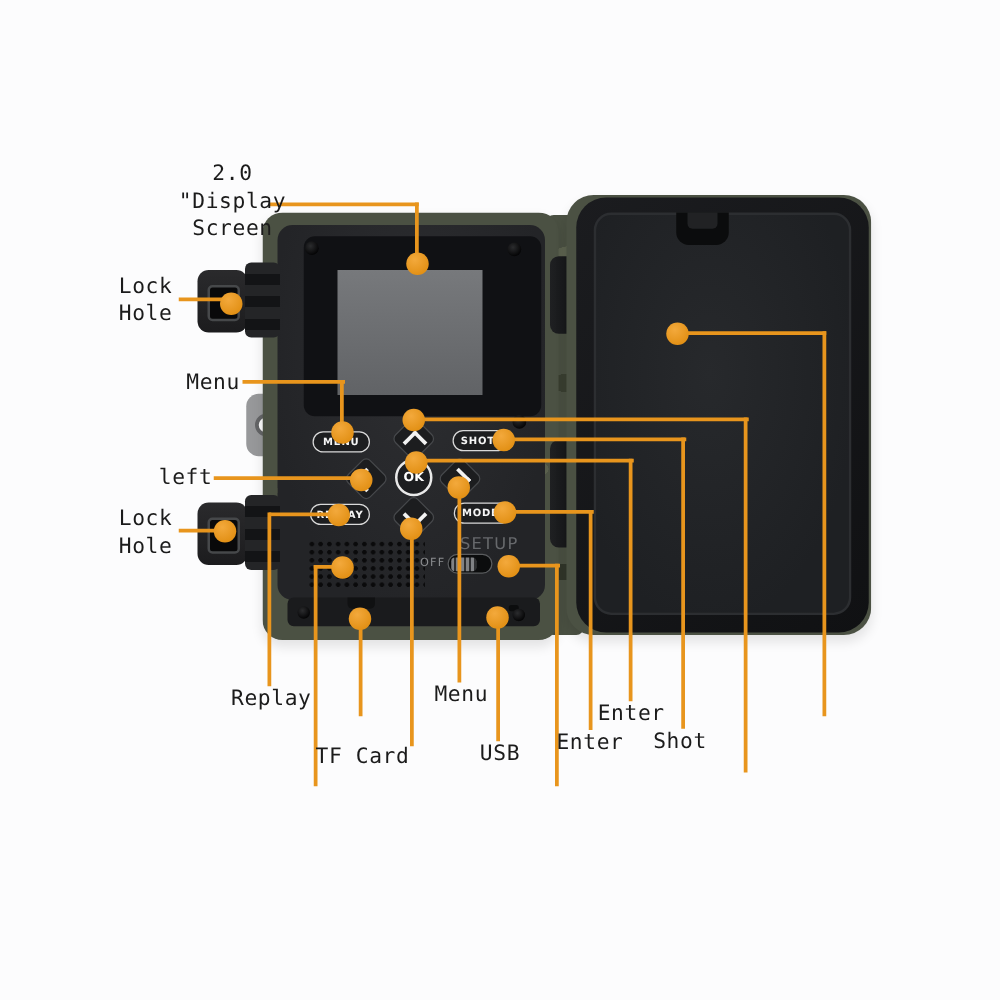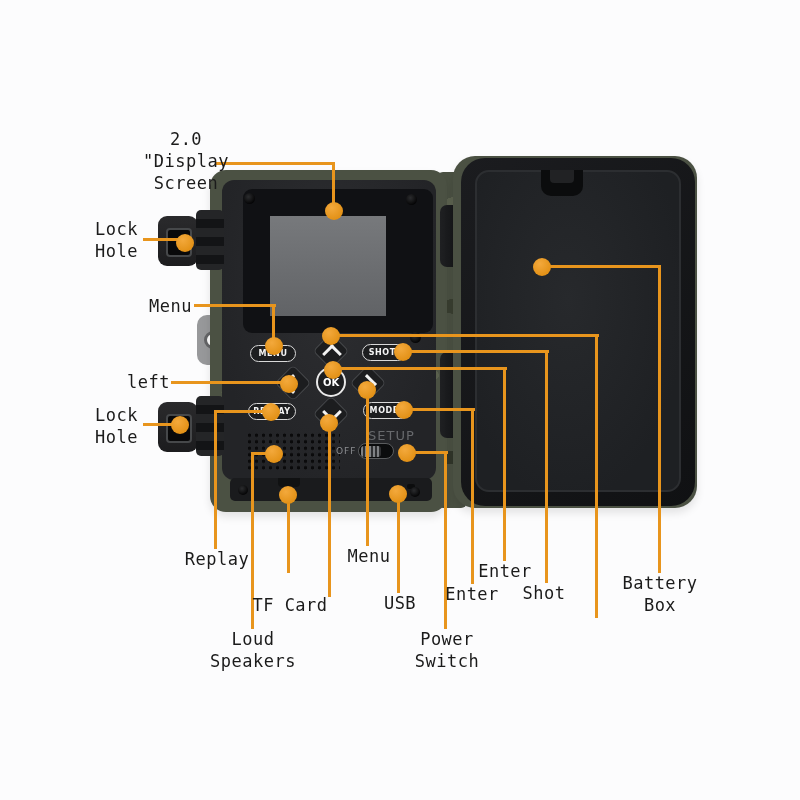--- a/index.html
+++ b/index.html
@@ -161,25 +161,19 @@
   <div class="callout" style="left:126px;top:129px;width:120px;text-align:center;">2.0 "Display
 Screen</div>
   <div class="callout" style="left:95px;top:219px;">Lock
 Hole</div>
   <div class="callout" style="left:149px;top:296px;">Menu</div>
   <div class="callout" style="left:127px;top:372px;">left</div>
   <div class="callout" style="left:95px;top:405px;">Lock
 Hole</div>
   <div class="callout center" style="left:217px;top:549px;">Replay</div>
   <div class="callout center" style="left:290px;top:595px;">TF Card</div>
-  <div class="callout center" style="left:253px;top:629px;">Loud
-Speakers</div>
   <div class="callout center" style="left:400px;top:593px;">USB</div>
   <div class="callout center" style="left:369px;top:546px;">Menu</div>
   <div class="callout center" style="left:472px;top:584px;">Enter</div>
-  <div class="callout center" style="left:447px;top:629px;">Power
-Switch</div>
   <div class="callout center" style="left:505px;top:561px;">Enter</div>
   <div class="callout center" style="left:544px;top:583px;">Shot</div>
-  <div class="callout center" style="left:660px;top:573px;">Battery
-Box</div>
 
 </div>
 
 </body></html>

